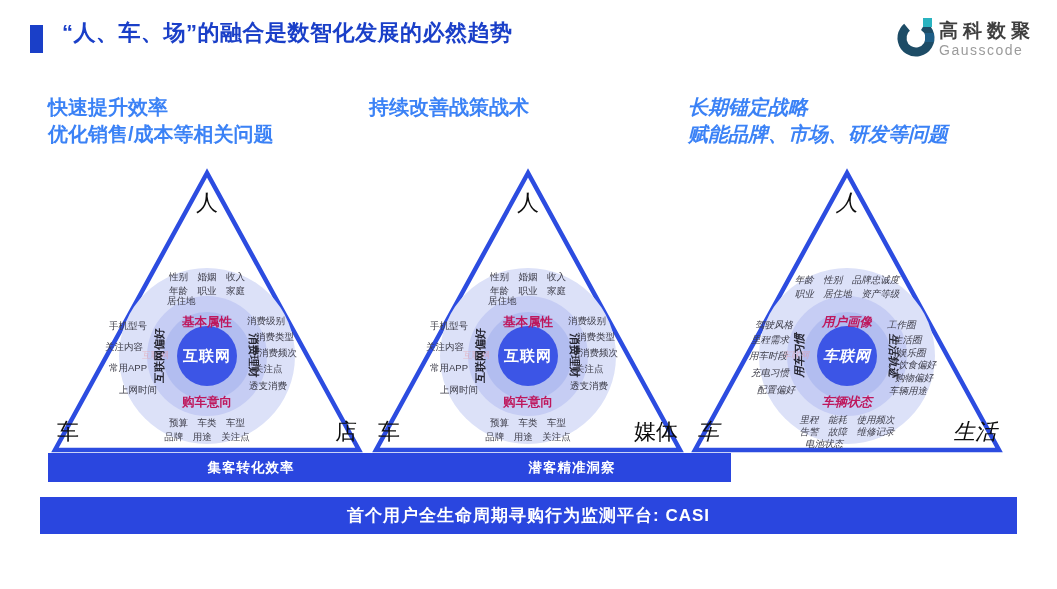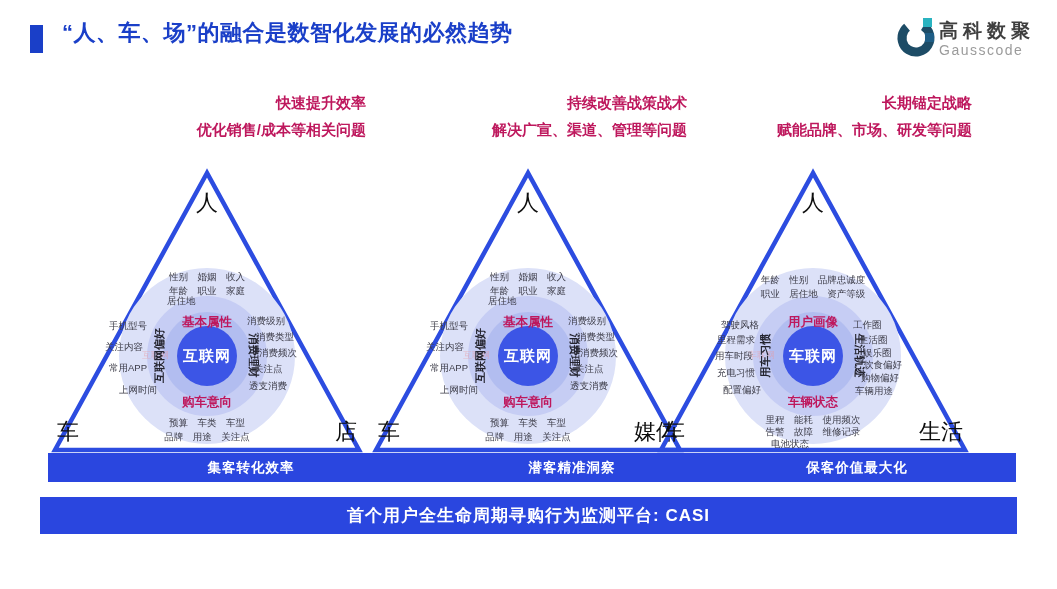--- a/index.html
+++ b/index.html
@@ -13,23 +13,23 @@
   .page-title{
     position:absolute;left:62px;top:18px;font-size:22px;font-weight:bold;
     color:#1a3fc8;letter-spacing:.5px;white-space:nowrap;
   }
   .logo{position:absolute;right:22px;top:14px;display:flex;align-items:center;gap:0;}
   .logo-text{display:flex;flex-direction:column;line-height:1.15;}
   .logo-cn{font-size:19px;font-weight:bold;color:#3f3f3f;letter-spacing:5px;}
   .logo-en{font-size:14px;color:#9b9b9b;letter-spacing:1.5px;}
   
   .panel{position:absolute;top:88px;width:318px;height:394px;}
-  .panel-1{left:48px;} .panel-2{left:369px;} .panel-3{left:654px;}
-  .h1,.h2{position:absolute;left:0;width:318px;text-align:right;font-weight:bold;
-          font-size:15px;color:#be185d;white-space:nowrap;}
+  .panel-1{left:48px;} .panel-2{left:369px;} .panel-3{left:688px;font-style:italic;}
+  .h1,.h2{position:absolute;left:0;width:318px;text-align:left;font-weight:bold;
+          font-size:20px;color:#3b82f6;white-space:nowrap;}
   .h1{top:6px;} .h2{top:33px;}
   .tri-zone{position:absolute;left:0;top:80px;width:318px;height:285px;}
   .tri-svg{position:absolute;left:0;top:0;}
   .vertex{position:absolute;font-size:22px;color:#0d0d0d;white-space:nowrap;line-height:1;}
   .v-top{left:0;width:318px;text-align:center;top:24px;}
   .v-left{left:9px;top:253px;}
   .v-right{right:9px;top:253px;}
   
   .c{position:absolute;border-radius:50%;}
   .c-outer{left:71px;top:100px;width:176px;height:176px;background:#dce1f8;}
@@ -115,21 +115,20 @@
     <div class="word" style="left:201px;top:213px">透支消费</div>
 
     <div class="row" style="top:250px">预算　车类　车型</div>
     <div class="row" style="top:264px">品牌　用途　关注点</div>
   </div>
   <div class="panel-bar">集客转化效率</div>
 </div>
 
 <div class="panel panel-2">
   <div class="h1">持续改善战策战术</div>
-  <div class="h2">解决广宣、渠道、管理等问题</div>
   <div class="tri-zone">
     <svg class="tri-svg" width="318" height="285">
       <polygon points="159,5 7,282 311,282" fill="none" stroke="#2c4ce0" stroke-width="4.5" stroke-linejoin="miter"></polygon>
     </svg>
     <div class="c c-outer"></div>
     <div class="c c-mid"></div>
     <div class="c c-ring"></div>
     <div class="wm">互联网</div>
     <div class="c c-core">互联网</div>
 
@@ -198,16 +197,15 @@
     <div class="word" style="left:205px;top:167px">生活圈</div>
     <div class="word" style="left:209px;top:180px">娱乐圈</div>
     <div class="word" style="left:210px;top:192px">饮食偏好</div>
     <div class="word" style="left:207px;top:205px">购物偏好</div>
     <div class="word" style="left:201px;top:218px">车辆用途</div>
 
     <div class="row" style="top:247px">里程　能耗　使用频次</div>
     <div class="row" style="top:259px">告警　故障　维修记录</div>
     <div class="word" style="left:117px;top:271px">电池状态</div>
   </div>
-  <div class="panel-bar">保客价值最大化</div>
 </div>
 
 <div class="footer-bar">首个用户全生命周期寻购行为监测平台: CASI</div>
 
 </body></html>

